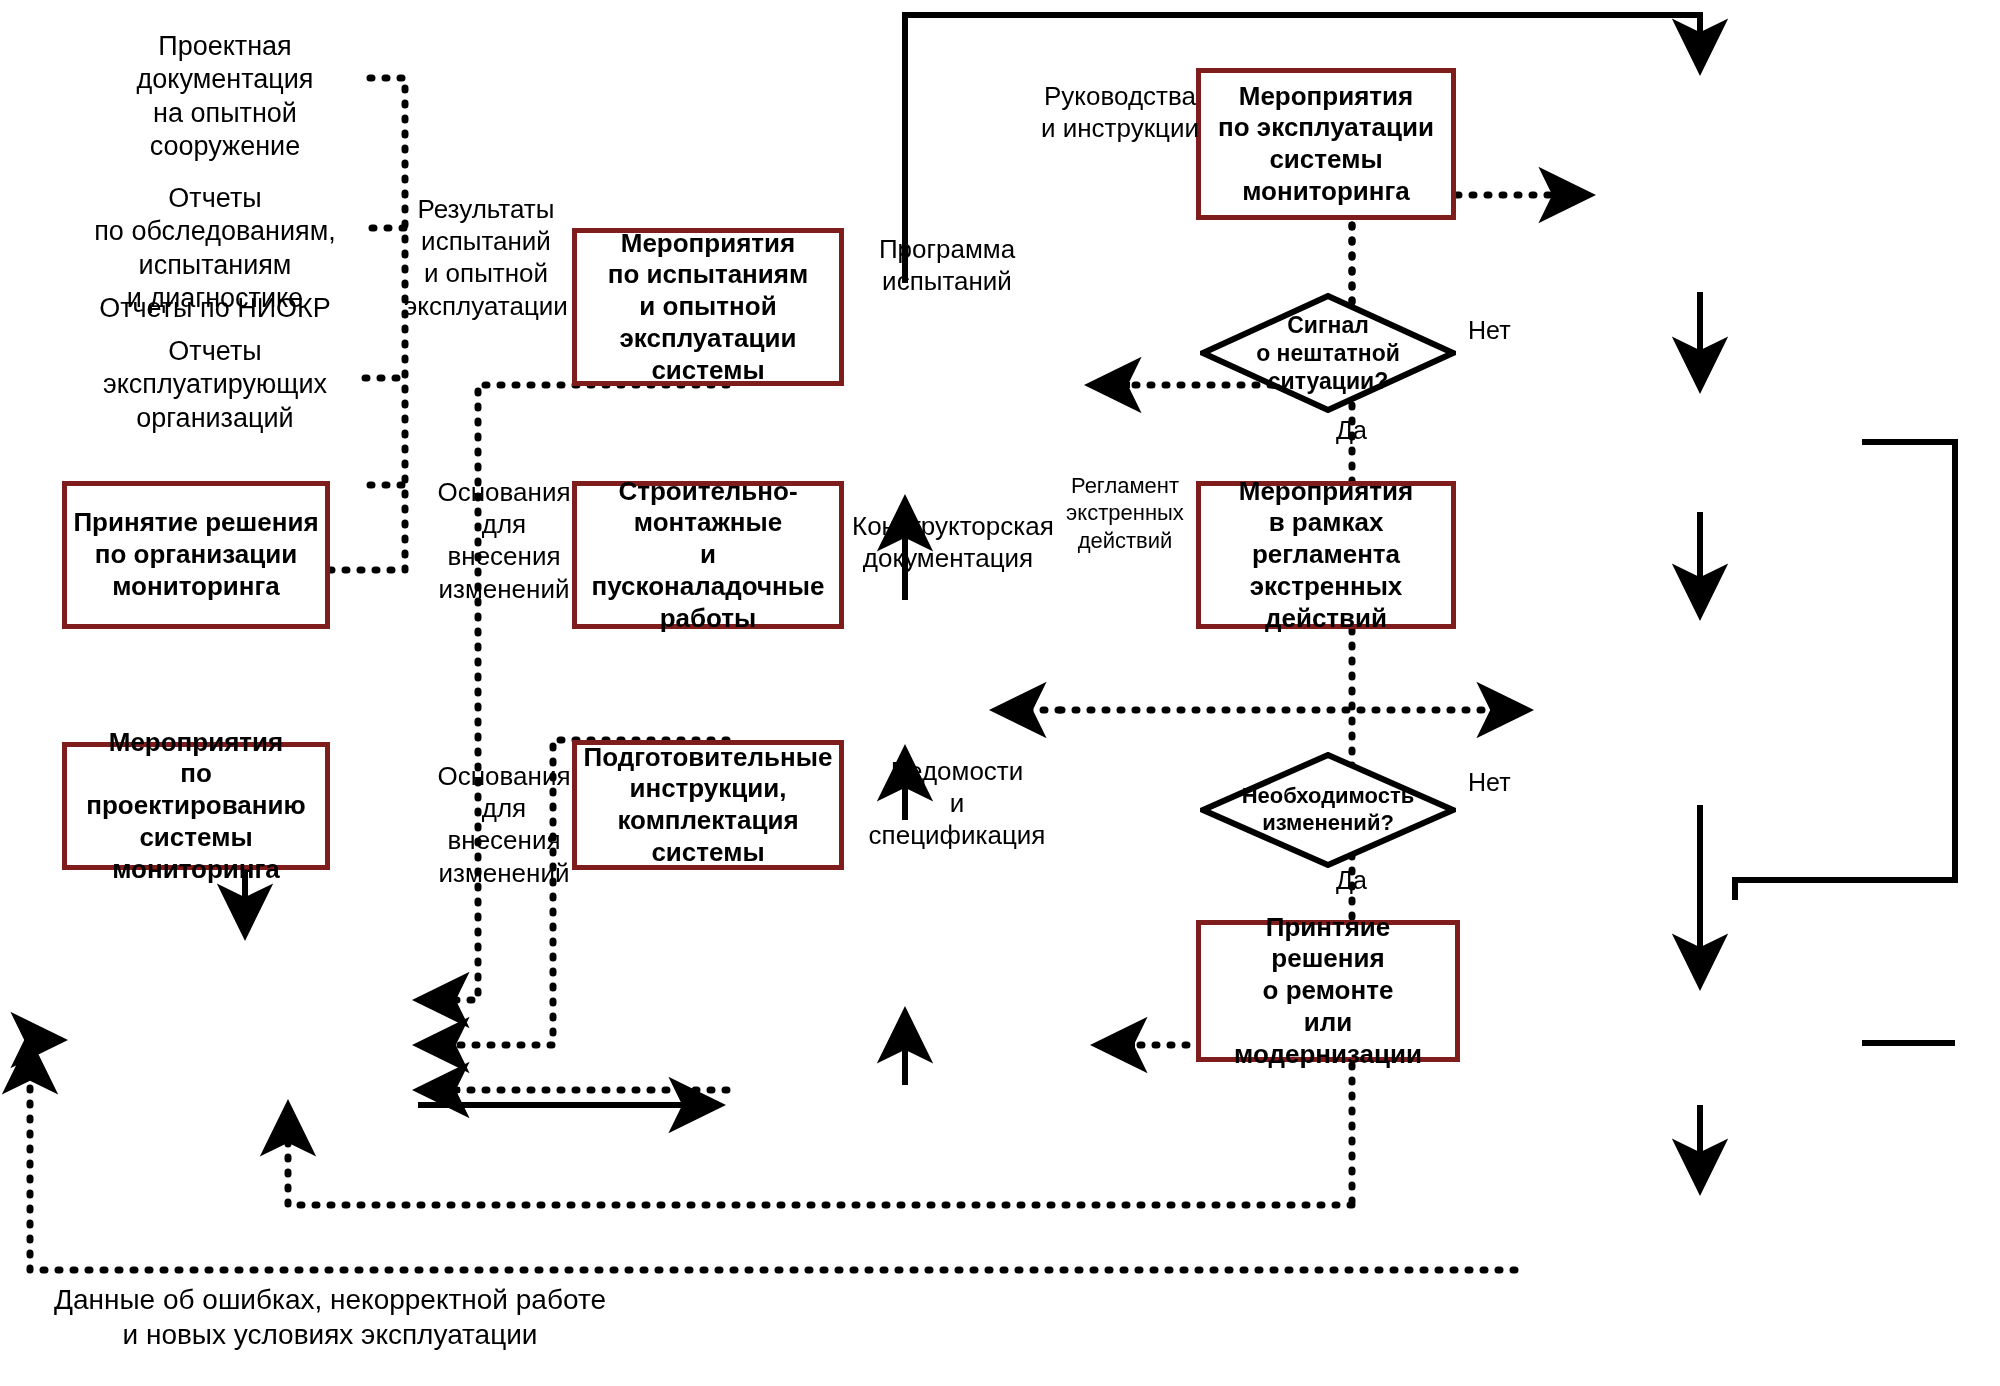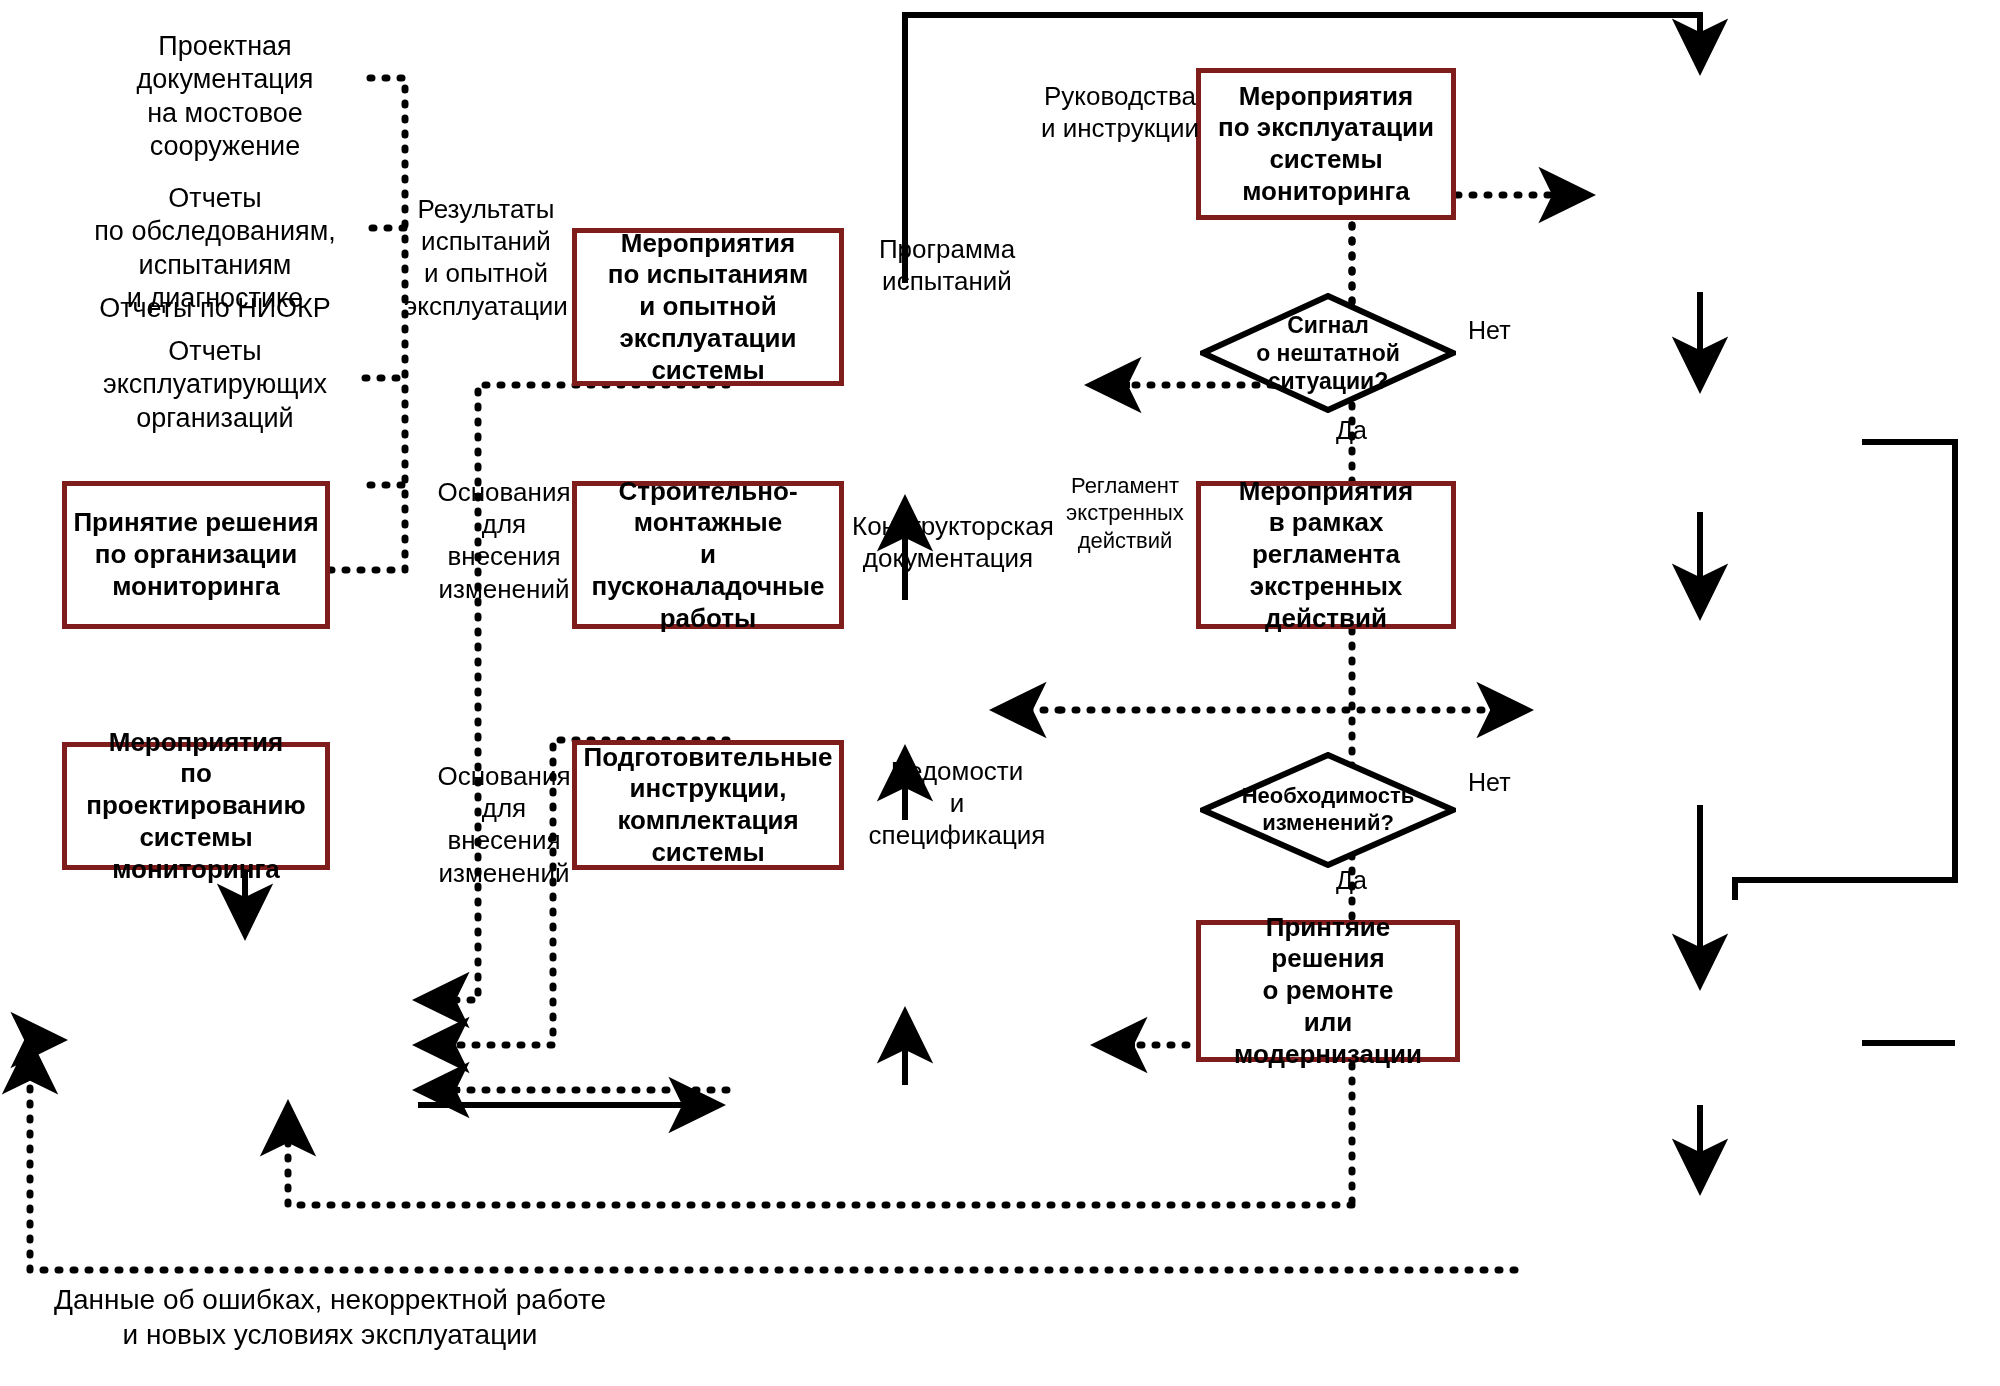--- a/index.html
+++ b/index.html
@@ -104,21 +104,21 @@
 
       <g stroke-width="7" stroke-dasharray="2 13" stroke-linecap="round">
         <path d="M1352,195 L1560,195"></path>
       </g>
 
     </g>
   </svg>
 
   <div class="lbl" style="left:80px;top:30px;width:290px;font-size:27px;">Проектная
 документация
-на мостовое
+на опытной
 сооружение</div>
 
   <div class="lbl" style="left:50px;top:182px;width:330px;font-size:27px;">Отчеты
 по обследованиям,
 испытаниям
 и диагностике</div>
 
   <div class="lbl" style="left:55px;top:292px;width:320px;font-size:27px;">Отчеты по НИОКР</div>
 
   <div class="lbl" style="left:55px;top:335px;width:320px;font-size:27px;">Отчеты

